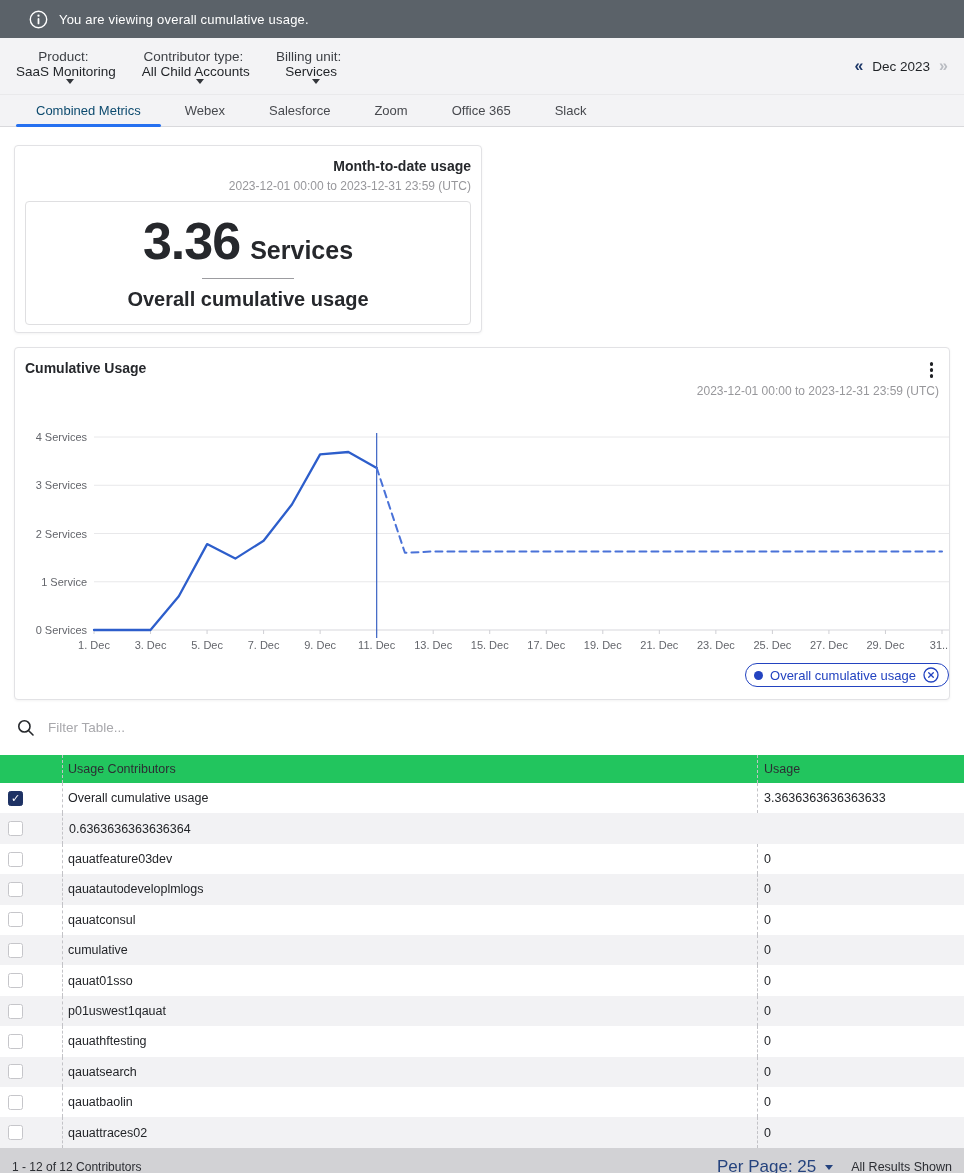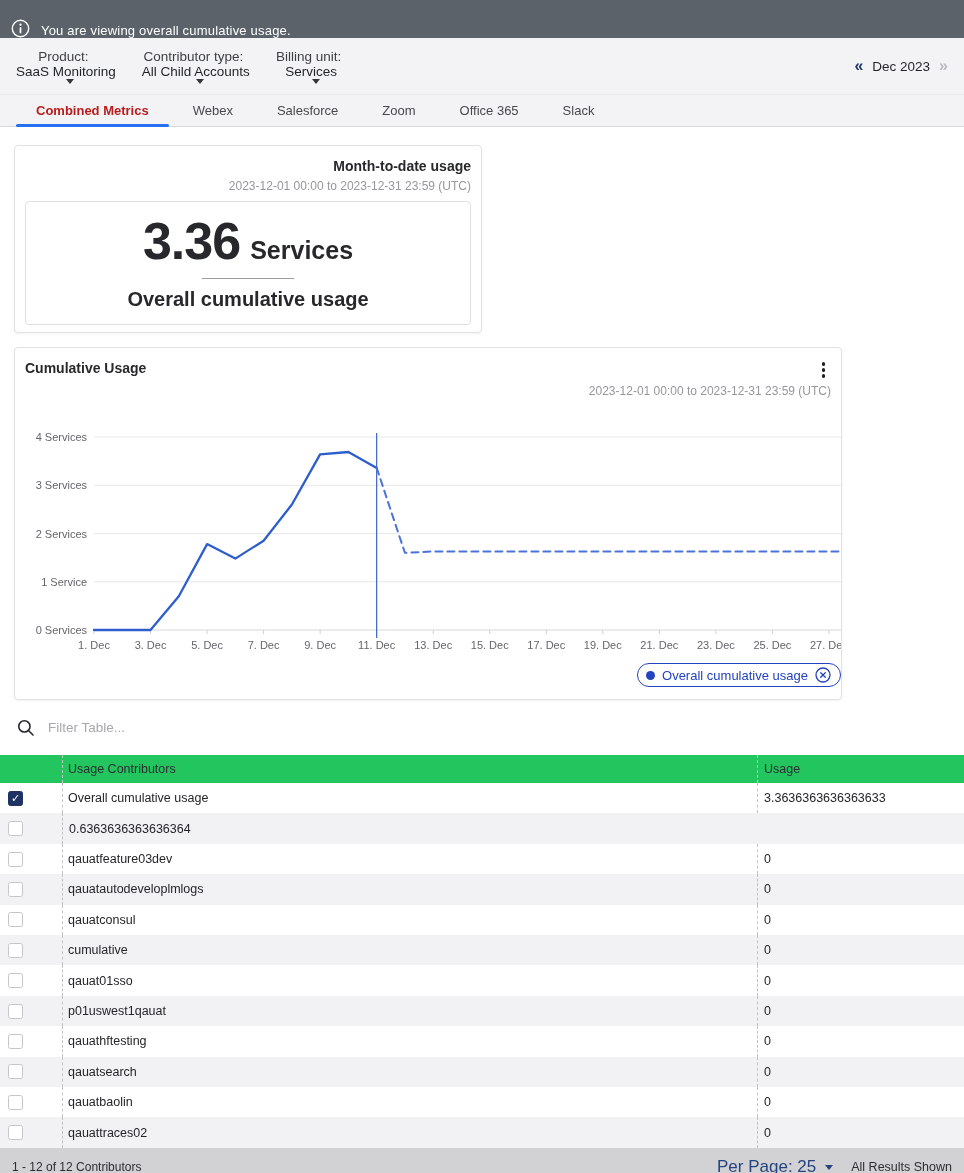--- a/index.html
+++ b/index.html
@@ -2,51 +2,51 @@
 <html><head>
 <meta charset="utf-8">
 <style>
   * { box-sizing: border-box; margin: 0; padding: 0; }
   html,body { width: 964px; height: 1173px; }
   body {
     font-family: "Liberation Sans", "DejaVu Sans", sans-serif;
     background: #ffffff; color: #232529; overflow: hidden; position: relative;
   }
   
-  .banner { height: 38px; background: #5b6269; display: flex; align-items: flex-end; gap: 11px; padding: 0 11px; }
+  .banner { height: 38px; background: #5b6269; display: flex; align-items: center; gap: 11px; padding: 0 29px; }
   .banner-text { color: #ffffff; font-size: 13px; letter-spacing: .2px; }
   
   .filter-bar { height: 57px; background: #f3f3f5; display: flex; align-items: center; padding: 0 16px; border-bottom: 1px solid #e9e9eb; }
   .dd { display: flex; align-items: center; margin-right: 26px; cursor: pointer; flex-direction: column; }
   .dd-label { font-size: 13.5px; color: #3c3f44; margin-right: 5px; }
   .dd-value { font-size: 13.5px; color: #1f2226; font-weight: 500; }
   .caret { width: 0; height: 0; border-left: 4px solid transparent; border-right: 4px solid transparent; border-top: 5px solid #33363b; margin-left: 9px; }
   .date-nav { margin-left: auto; display: flex; align-items: center; }
   .nav-prev { color: #1c3667; font-size: 16px; font-weight: 700; cursor: pointer; }
   .nav-label { font-size: 13.5px; color: #1f2226; margin: 0 9px; }
   .nav-next { color: #b9bcc2; font-size: 16px; font-weight: 700; }
   
   .tab-bar { height: 32px; background: #f3f3f5; border-bottom: 1px solid #d9d9dc; display: flex; align-items: stretch; padding-left: 14px; }
   .tab { padding: 0 22px; display: flex; align-items: center; font-size: 13px; color: #47494e; position: relative; cursor: pointer; }
-  .tab.active { color: #b91c1c; font-weight: 700; }
+  .tab.active { color: #0c4a6e; font-weight: 400; }
   .tab.active::after { content:""; position: absolute; left: 2px; right: 2px; bottom: -1px; height: 3px; background: #2570f0; border-radius: 2px; }
   
   .content { padding: 18px 14px 0; background: #fff; }
   .card { background: #fff; border: 1px solid #e2e2e5; border-radius: 4px; box-shadow: 0 1px 3px rgba(0,0,0,.05); text-align: right; }
   .card-title { font-size: 14px; font-weight: 700; color: #26282c; }
   .card-sub { font-size: 12px; color: #97979b; margin-top: 5px; }
   .month-card { width: 468px; height: 188px; padding: 12px 10px 10px; }
   .big-box { margin-top: 8px; border: 1px solid #dfdfe1; border-radius: 4px; height: 124px; display: flex; flex-direction: column; align-items: center; justify-content: center; }
   .big-row { display: flex; align-items: baseline; }
   .big-value { font-size: 52px; font-weight: 700; color: #26282c; letter-spacing: -1px; line-height: 1; }
   .big-unit { font-size: 25px; font-weight: 600; color: #26282c; margin-left: 10px; }
   .big-divider { width: 92px; border-top: 1px solid #9c9ca0; margin: 11px 0 9px; }
   .big-caption { font-size: 20px; font-weight: 600; color: #26282c; }
   
-  .chart-card { margin-top: 14px; width: 828px; height: 353px; padding-top: 12px; overflow: hidden; }
+  .chart-card { margin-top: 14px; width: 936px; height: 353px; padding-top: 12px; overflow: hidden; }
   .chart-head { display: flex; align-items: flex-start; padding: 0 10px; height: 18px; }
   .kebab { margin-left: auto; display: flex; flex-direction: column; gap: 2.5px; padding: 2px 6px; cursor: pointer; }
   .kebab i { width: 3.5px; height: 3.5px; border-radius: 50%; background: #1f2125; }
   .chart-sub { padding: 0 10px; margin-top: 6px; }
   #chart-svg { display: block; margin-top: 8px; overflow: visible; }
   .axis-label { font-size: 11px; fill: #63656b; font-family: "Liberation Sans", sans-serif; }
   .legend-row { margin: 2px 0 0 10px; }
   .legend-pill { display: inline-flex; align-items: center; gap: 7px; border: 1.5px solid #2343c0; border-radius: 13px; padding: 3px 9px 3px 8px; cursor: pointer; background: #fff; }
   .legend-dot { width: 9px; height: 9px; border-radius: 50%; background: #2343c0; }
   .legend-label { font-size: 13px; color: #2343c0; font-weight: 500; }

